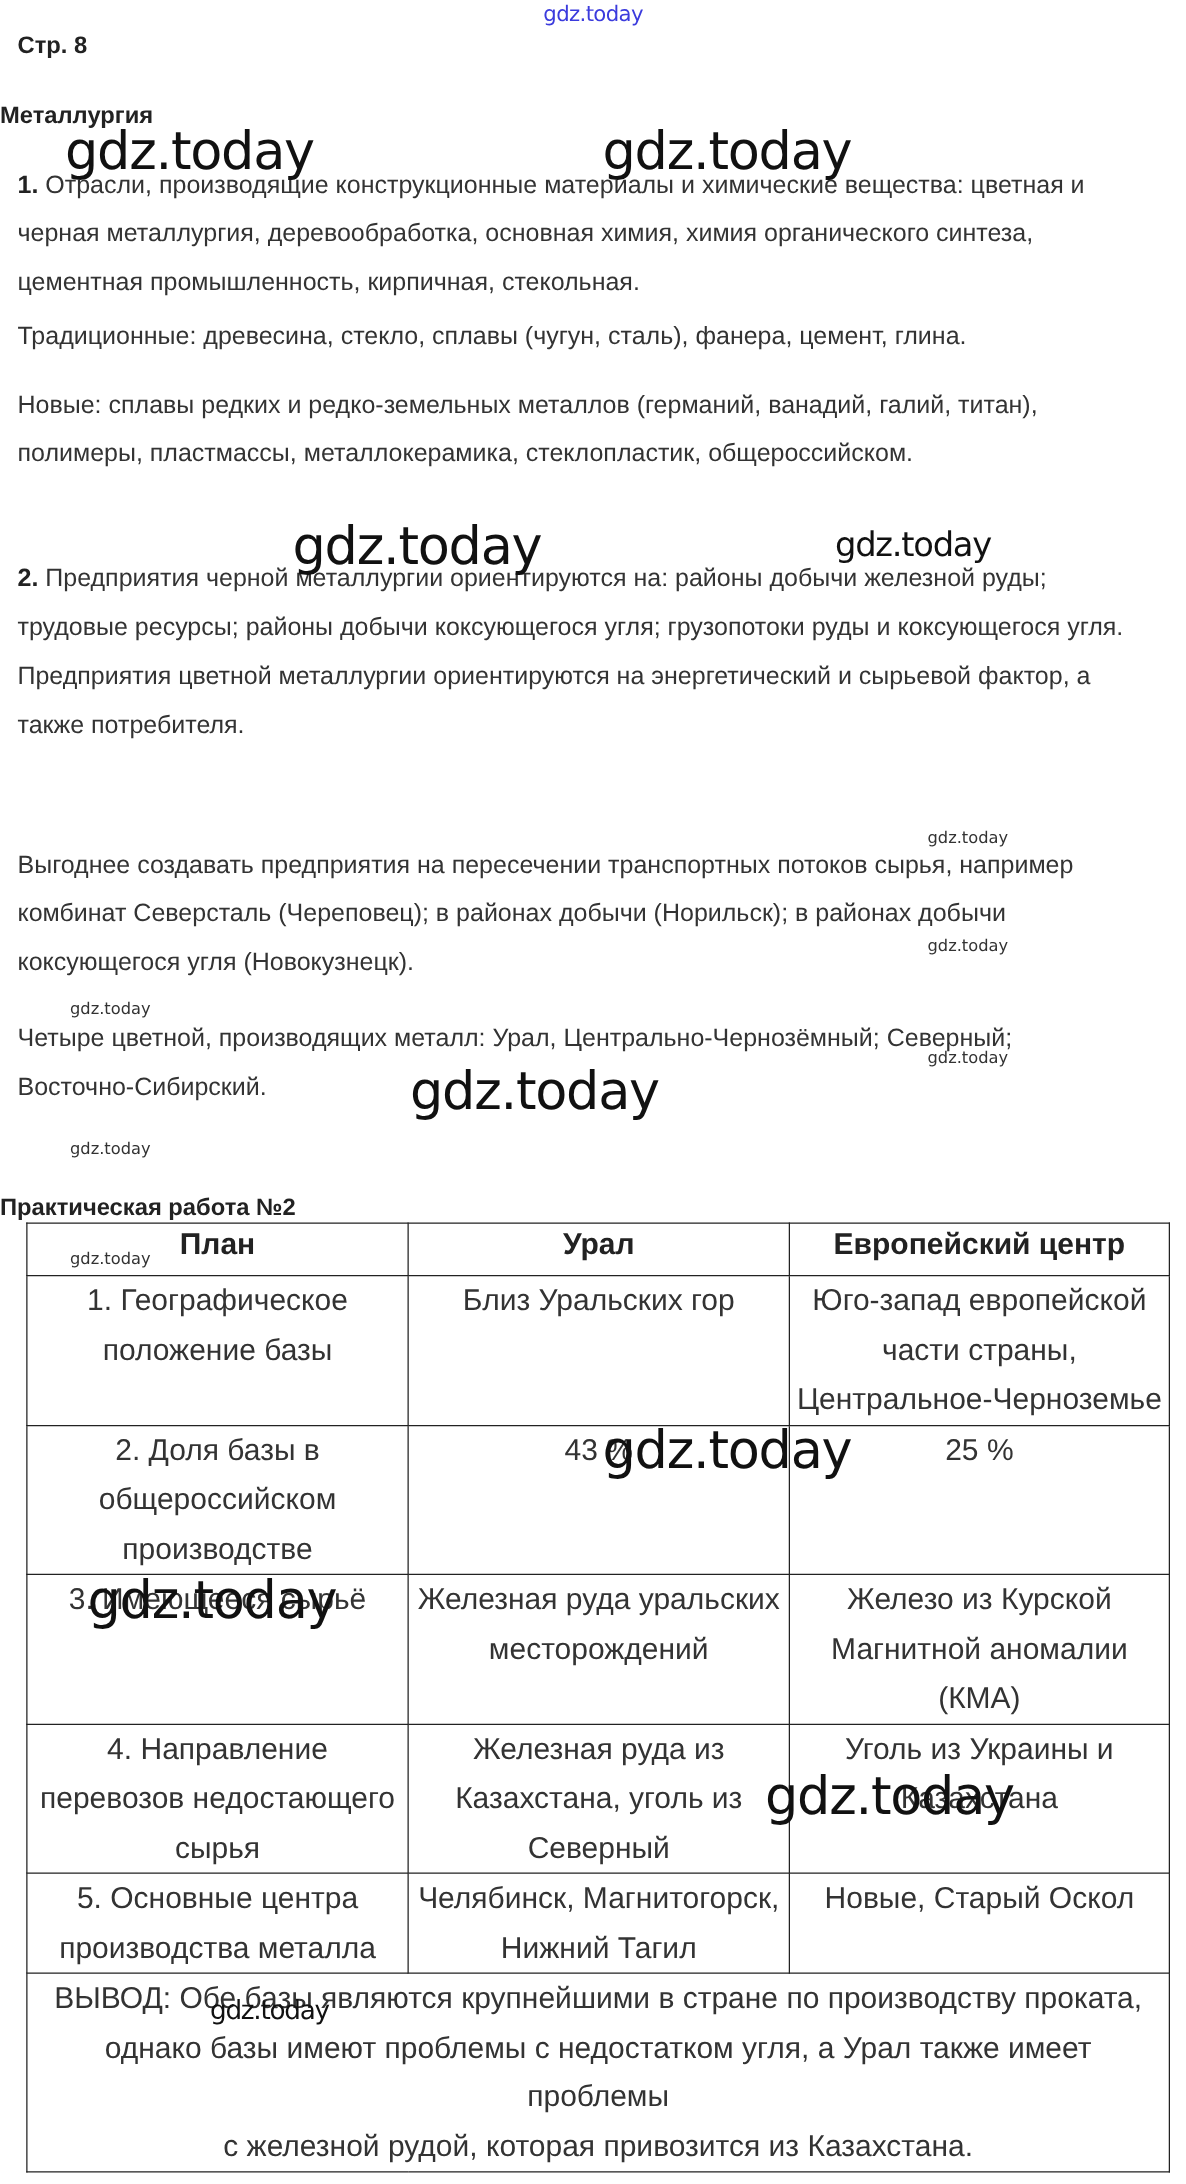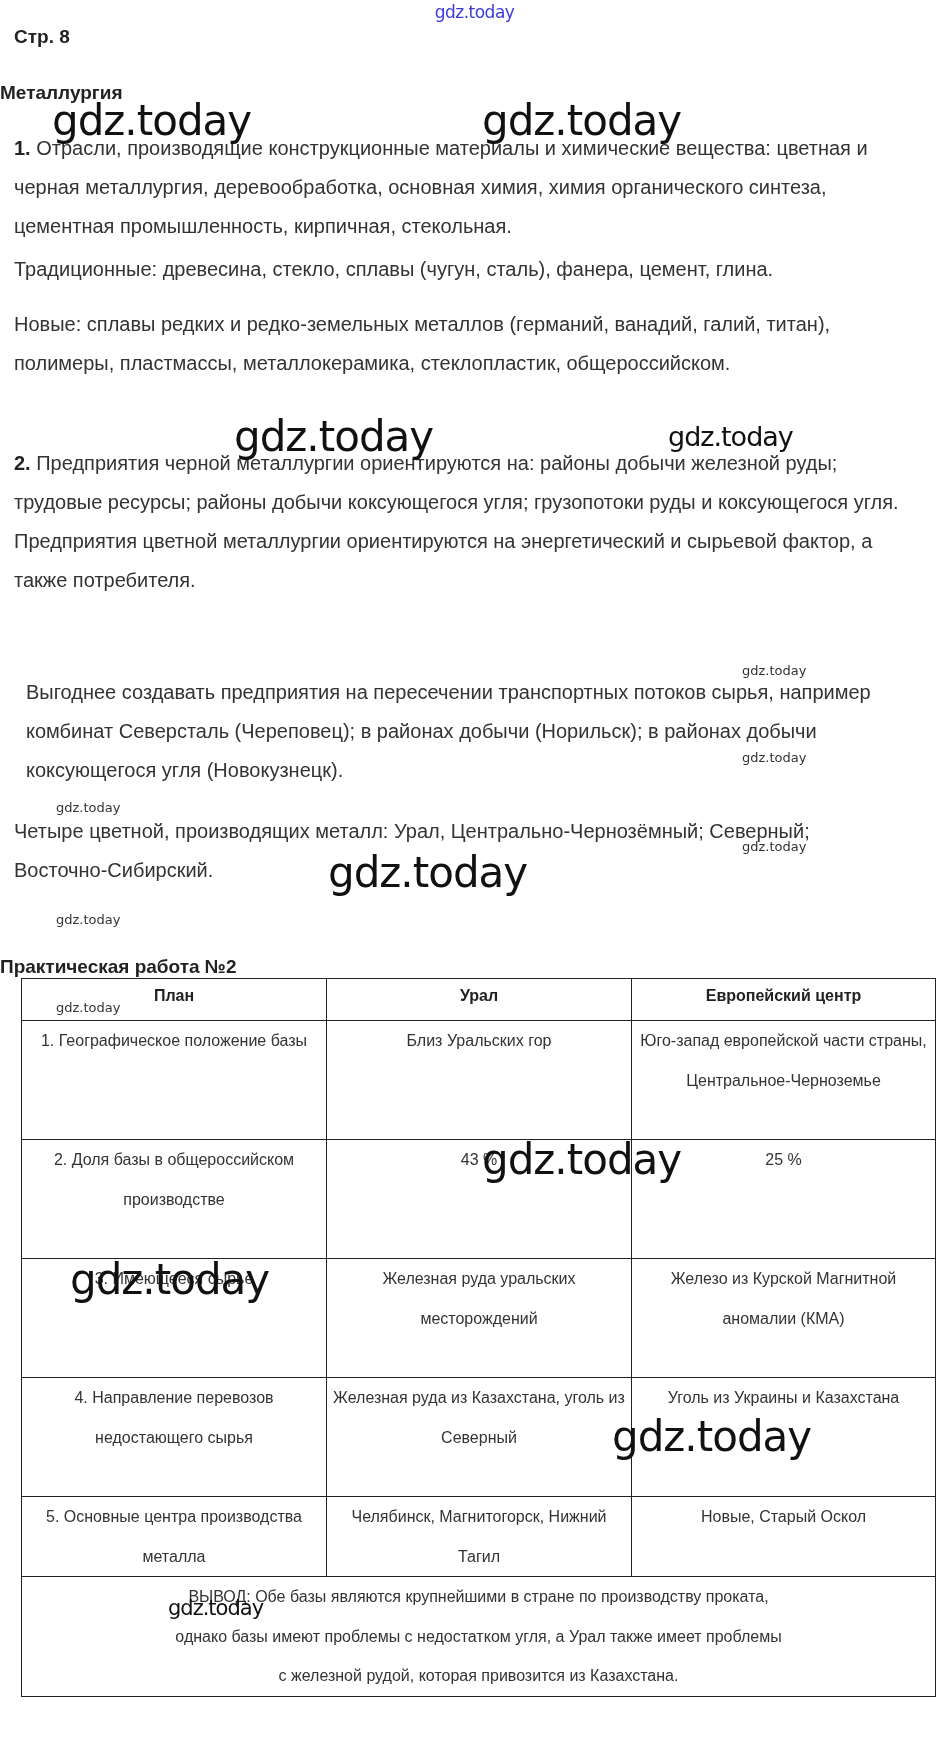--- a/index.html
+++ b/index.html
@@ -22,21 +22,21 @@
       font-family: "DejaVu Sans", sans-serif; color: #111; font-weight: normal; letter-spacing: -1px;
       white-space: nowrap; pointer-events: none;
     }
     .wm-big { font-size: 42px; }
     .wm-med { font-size: 27px; }
     .wm-small { font-size: 13px; color: #333; letter-spacing: 0; }
 
     table.pr {
       position: absolute; left: 21px; top: 978px; width: 914px;
       border-collapse: collapse; table-layout: fixed;
-      font-size: 16px; color: #333; border-radius: 22px;
+      font-size: 24px; color: #333; border-radius: 22px;
     }
     table.pr td, table.pr th {
       border: 1px solid #222; text-align: center; vertical-align: top;
       padding: 0 4px; line-height: 39.5px;
     }
     table.pr th { font-weight: bold; color: #222; height: 39px; line-height: 30px; padding-top: 2px; vertical-align: top; }
     .r1 td { height: 118px; }
     .r2 td { height: 118px; }
     .r3 td { height: 118px; }
     .r4 td { height: 118px; }
@@ -55,21 +55,21 @@
 
 <div class="abs para" style="top:129px;">
   <b>1.</b><span> Отрасли, производящие конструкционные материалы и химические вещества: цветная и черная металлургия, деревообработка, основная химия, химия органического синтеза, цементная промышленность, кирпичная, стекольная.</span>
 </div>
 <div class="abs para" style="top:250px;">Традиционные: древесина, стекло, сплавы (чугун, сталь), фанера, цемент, глина.</div>
 <div class="abs para" style="top:305px; width:820px;">Новые: сплавы редких и редко-земельных металлов (германий, ванадий, галий, титан), полимеры, пластмассы, металлокерамика, стеклопластик, общероссийском.</div>
 
 <div class="abs para" style="top:444px; width:910px;">
   <b>2.</b><span> Предприятия черной металлургии ориентируются на: районы добычи железной руды; трудовые ресурсы; районы добычи коксующегося угля; грузопотоки руды и коксующегося угля. Предприятия цветной металлургии ориентируются на энергетический и сырьевой фактор, а также потребителя.</span>
 </div>
-<div class="abs para" style="top:673px; width:880px;margin-left:12px;">Выгоднее создавать предприятия на пересечении транспортных потоков сырья, например комбинат Северсталь (Череповец); в районах добычи (Норильск); в районах добычи коксующегося угля (Новокузнецк).</div>
+<div class="abs para" style="top:673px; width:880px;">Выгоднее создавать предприятия на пересечении транспортных потоков сырья, например комбинат Северсталь (Череповец); в районах добычи (Норильск); в районах добычи коксующегося угля (Новокузнецк).</div>
 <div class="abs para" style="top:812px; width:820px;">Четыре цветной, производящих металл: Урал, Центрально-Чернозёмный; Северный; Восточно-Сибирский.</div>
 
 <div class="abs h-title" style="top:956px;">Практическая работа №2</div>
 
 <table class="pr">
   <colgroup>
       <col style="width:305px">
       <col style="width:305px">
       <col style="width:304px">
     </colgroup>

